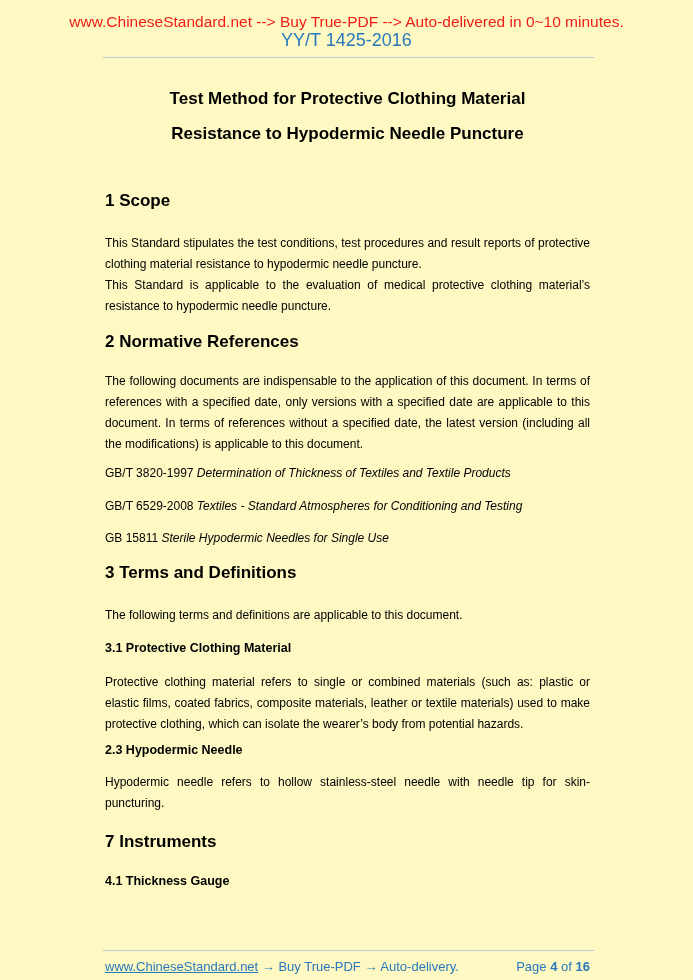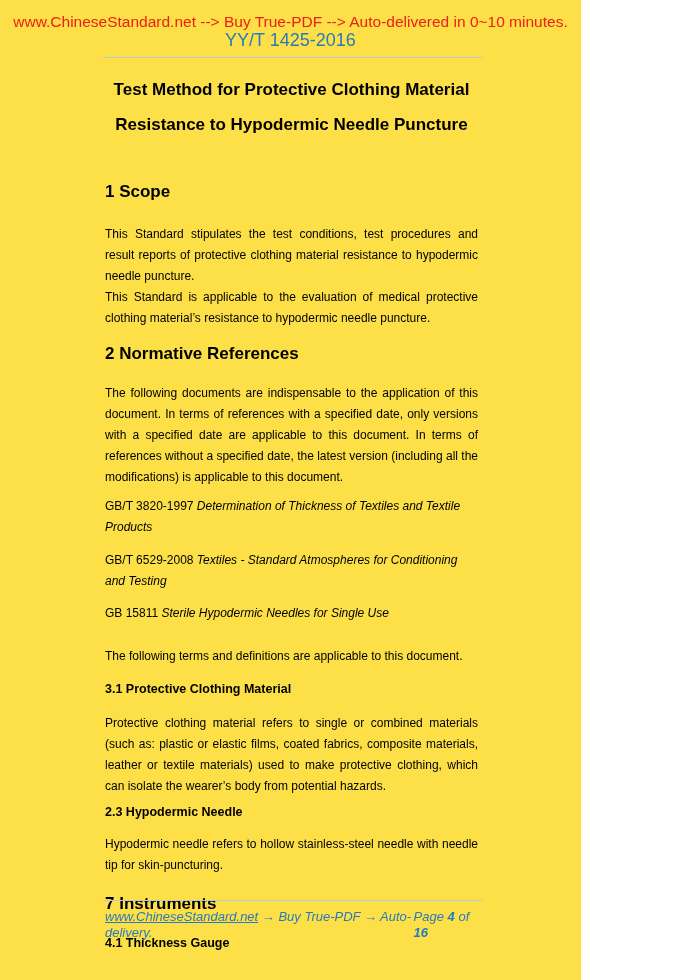--- a/index.html
+++ b/index.html
@@ -9,23 +9,23 @@
     --text_color:#000000;
   }
   *{margin:0;padding:0;box-sizing:border-box;}
   html,body{background:#ffffff;}
   body{
     font-family:"Liberation Sans","DejaVu Sans",sans-serif;
     color:var(--text_color);
   }
   .page{
     position:relative;
-    width:581px;
+    width:693px;
     height:980px;
-    background:#fde047;
+    background:#fef9c3;
     overflow:hidden;
   }
   
   .promo{
     margin-top:13px;
     text-align:center;
     color:var(--promo_red);
     font-size:15.5px;
     line-height:18px;
   }
@@ -39,21 +39,21 @@
   .rule{
     height:1px;
     background:var(--rule_blue);
     margin:9px 99px 0 103px;
   }
   
   .content{
     padding:0 103px 0 105px;
   }
   .doc-title{
-    margin-top:23px;
+    margin-top:32px;
     text-align:center;
     font-size:17px;
     font-weight:bold;
     line-height:18px;
     color:#000;
   }
   .doc-title .title-line{display:block;}
   .doc-title .title-line + .title-line{margin-top:17px;}
   h2.section-heading{
     font-size:17px;
@@ -91,22 +91,21 @@
   }
   .h3-31{margin-top:14px;}
   .h3-32{margin-top:7px;}
   .h3-41{margin-top:21px;}
   .p-31{margin-top:15px;}
   .p-32{margin-top:13px;}
   
   .page-footer{
     position:absolute;
     left:0;right:0;
-    top:891px;
-    font-style:italic;
+    top:941px;
   }
   .footer-row{
     display:flex;
     justify-content:space-between;
     align-items:baseline;
     padding:8px 103px 0 105px;
     color:var(--link_blue);
     font-size:13px;
     line-height:16px;
   }
@@ -148,20 +147,21 @@
     </p>
     <p class="reference ref-2">
       <span class="ref-code">GB/T 6529-2008</span>
       <span class="ref-title">Textiles - Standard Atmospheres for Conditioning and Testing</span>
     </p>
     <p class="reference ref-3">
       <span class="ref-code">GB 15811</span>
       <span class="ref-title">Sterile Hypodermic Needles for Single Use</span>
     </p>
 
+    <h2 class="section-heading h2-terms">3 Terms and Definitions</h2>
     <p class="body-text p-mt-lg">The following terms and definitions are applicable to this document.</p>
 
     <h3 class="sub-heading h3-31">3.1 Protective Clothing Material</h3>
     <p class="body-text p-31">Protective clothing material refers to single or combined materials (such as: plastic or elastic films, coated fabrics, composite materials, leather or textile materials) used to make protective clothing, which can isolate the wearer’s body from potential hazards.</p>
 
     <h3 class="sub-heading h3-32">2.3 Hypodermic Needle</h3>
     <p class="body-text p-32">Hypodermic needle refers to hollow stainless-steel needle with needle tip for skin-puncturing.</p>
 
     <h2 class="section-heading h2-instruments">7 Instruments</h2>
     <h3 class="sub-heading h3-41">4.1 Thickness Gauge</h3>

